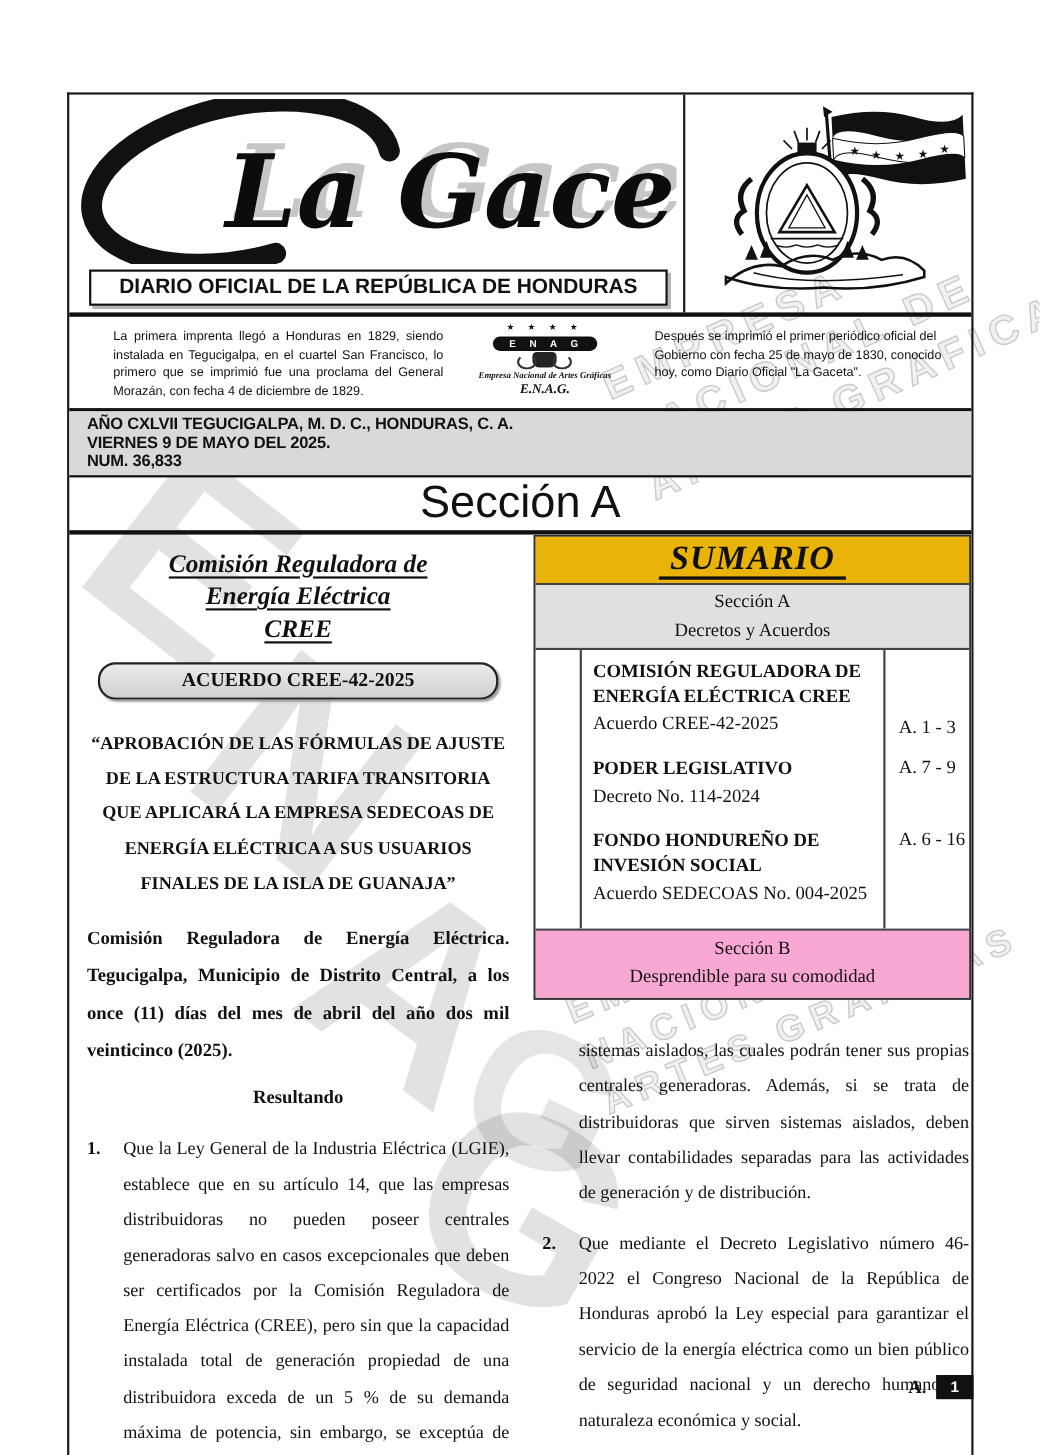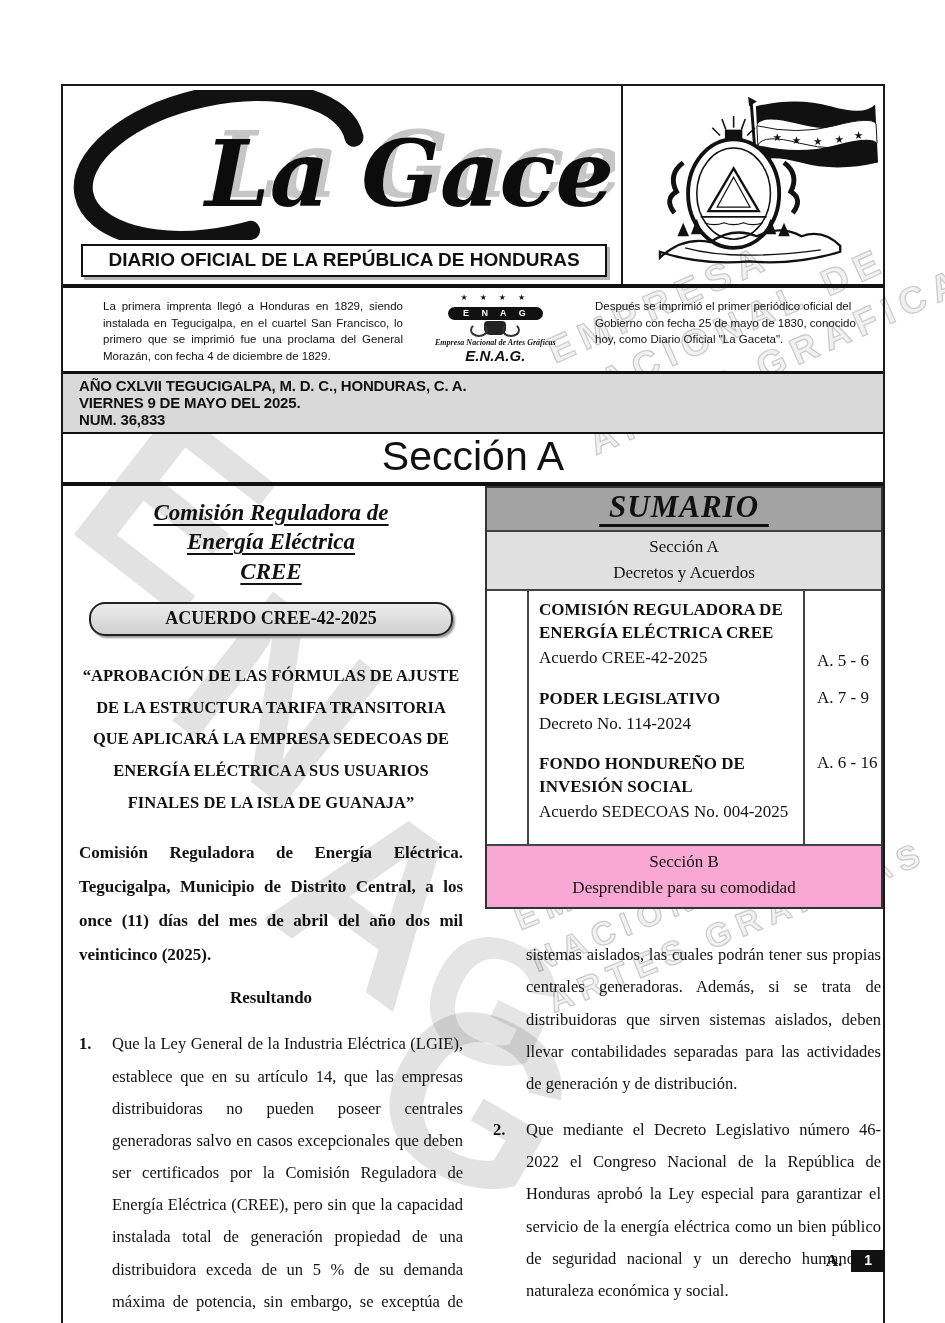--- a/index.html
+++ b/index.html
@@ -48,21 +48,21 @@
   .enag-band { display:inline-block; background:#111; color:#fff; border-radius:7px;
     font-family:"Liberation Sans",sans-serif; font-weight:bold; font-size:9px;
     letter-spacing:5px; padding:1px 12px 2px 15px; margin:1px 0; }
   .enag-gear { width:22px; height:14px; margin:0 auto; background:#222; border-radius:4px 4px 6px 6px;
     position:relative; }
   .enag-gear:before, .enag-gear:after { content:""; position:absolute; top:2px; width:14px; height:10px;
     border:2px solid #333; border-radius:50%; border-top-color:transparent; }
   .enag-gear:before { left:-14px; } .enag-gear:after { right:-14px; }
   .enag-caption { font-family:"Liberation Serif",serif; font-weight:bold; font-style:italic;
     font-size:8px; margin-top:3px; white-space:nowrap; }
-  .enag-abbr { font-family:Liberation Sans, sans-serif; font-weight:bold; font-style:italic; font-size:15px; }
+  .enag-abbr { font-family:Liberation Serif, serif; font-weight:bold; font-style:italic; font-size:12px; }
 
   
   .dateline { display:flex; justify-content:space-between; align-items:flex-start;
     background:#d9d9d9; border-bottom:2px solid #111;
     font-family:"Liberation Sans",sans-serif; font-weight:bold; font-size:15px;
     padding:3px 16px 4px 16px; letter-spacing:-0.2px;flex-direction:column; }
 
   
   .section-banner { text-align:center; font-family:"Liberation Sans",sans-serif;
     font-size:41px; line-height:1.05; padding:1px 0 4px; border-bottom:4px solid #111; background:transparent; }
@@ -80,21 +80,21 @@
     text-align:center; font-weight:bold; font-size:18px; padding:4px 0 5px; margin:0 10px 24px; }
   .quote { font-weight:bold; text-align:center; font-size:16.5px; line-height:1.92; margin:0 0 18px; }
   .intro { font-weight:bold; text-align:justify; font-size:17px; line-height:2.0; margin:6px 0 10px; }
   .subhead { text-align:center; font-weight:bold; font-size:17px; margin:16px 0 20px; }
   .num-item { display:flex; font-size:16.5px; line-height:1.95; margin-bottom:14px; }
   .num-item .num { font-weight:bold; width:33px; flex:none; }
   .num-item .txt { flex:1; text-align:justify; }
 
   
   .sumario { border:2px solid #333; margin:0 0 16px 0; background:#fff; }
-  .sum-title-band { background:#a3a3a3; text-align:center; border-bottom:2px solid #444; padding:1px 0 3px; }
+  .sum-title-band { background:#eab308; text-align:center; border-bottom:2px solid #444; padding:1px 0 3px; }
   .sum-title { font-size:31px; font-weight:bold; font-style:italic; letter-spacing:1px;
     border-bottom:3px solid #111; display:inline-block; padding:0 10px 0; line-height:1.15; }
   .sum-sec-band { background:#e0e0e0; text-align:center; font-size:17px; line-height:1.5;
     border-bottom:2px solid #444; padding:2px 0 4px; }
   .sum-body { position:relative; background:#fff; padding:8px 0 2px; }
   .sum-rule-left  { position:absolute; left:40px;  top:0; bottom:0; border-left:2px solid #444; }
   .sum-rule-right { position:absolute; right:76px; top:0; bottom:0; border-left:2px solid #444; }
   .sum-entry { position:relative; padding:0 86px 0 52px; margin-bottom:17px; }
   .sum-org { font-weight:bold; font-size:17px; line-height:1.35; }
   .sum-doc { font-size:17px; line-height:1.5; }
@@ -242,21 +242,21 @@
         <div class="sum-sec-band">
           <div>Sección A</div>
           <div>Decretos y Acuerdos</div>
         </div>
         <div class="sum-body">
           <div class="sum-rule-left"></div>
           <div class="sum-rule-right"></div>
           <div class="sum-entry">
             <div class="sum-org">COMISIÓN REGULADORA DE ENERGÍA ELÉCTRICA CREE</div>
             <div class="sum-doc">Acuerdo CREE-42-2025</div>
-            <div class="sum-pages pages-bottom">A. 5 - 6</div>
+            <div class="sum-pages pages-bottom">A. 1 - 3</div>
           </div>
           <div class="sum-entry">
             <div class="sum-org">PODER LEGISLATIVO</div>
             <div class="sum-doc">Decreto No. 114-2024</div>
             <div class="sum-pages pages-top">A. 7 - 9</div>
           </div>
           <div class="sum-entry">
             <div class="sum-org">FONDO HONDUREÑO DE INVESIÓN SOCIAL</div>
             <div class="sum-doc">Acuerdo SEDECOAS No. 004-2025</div>
             <div class="sum-pages pages-top">A. 6 - 16</div>

